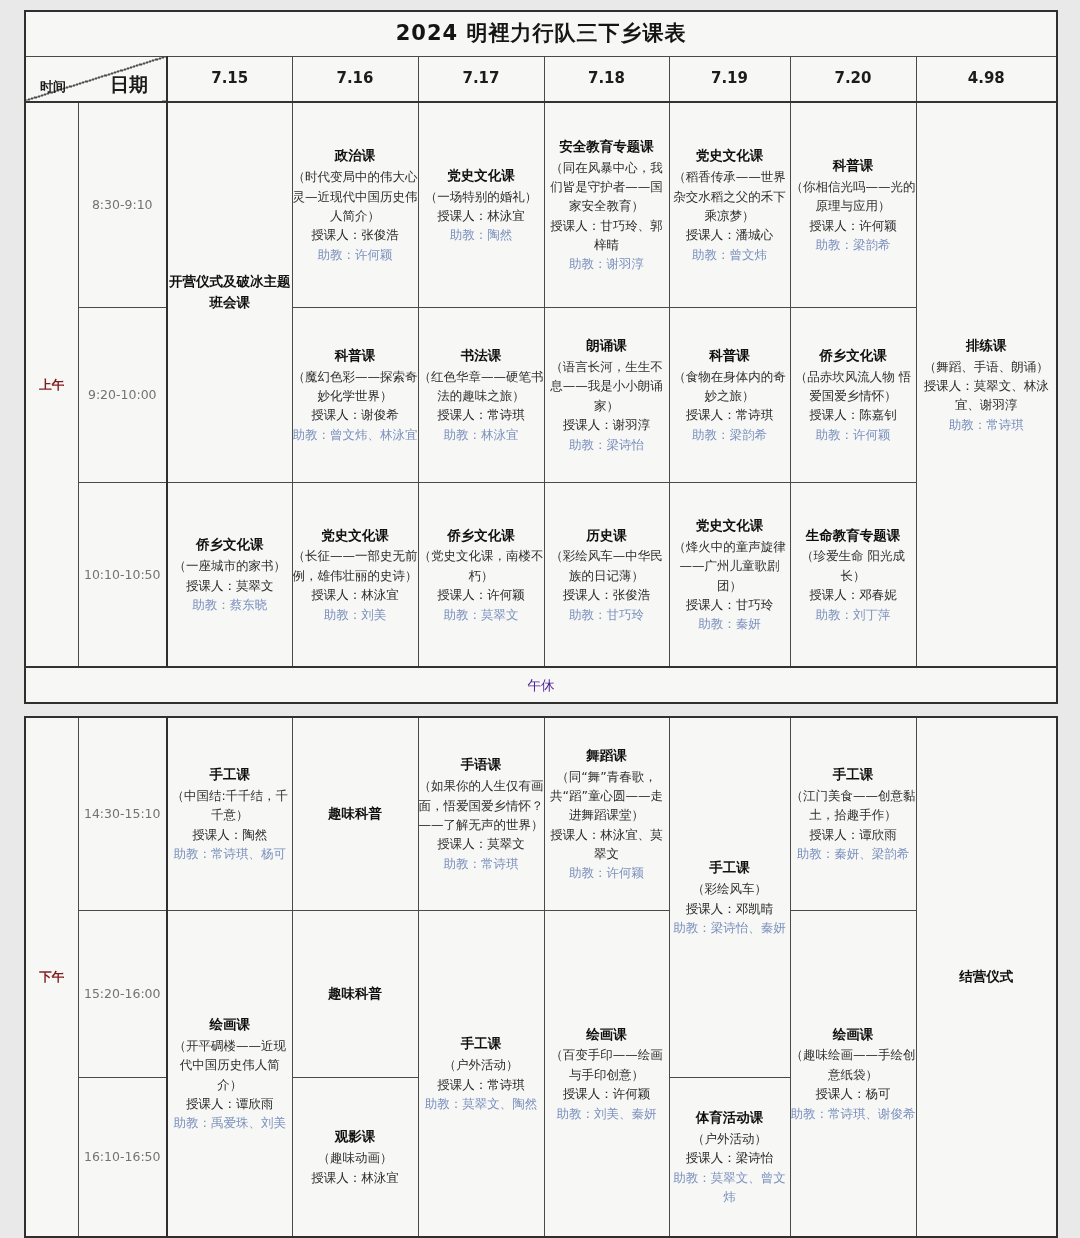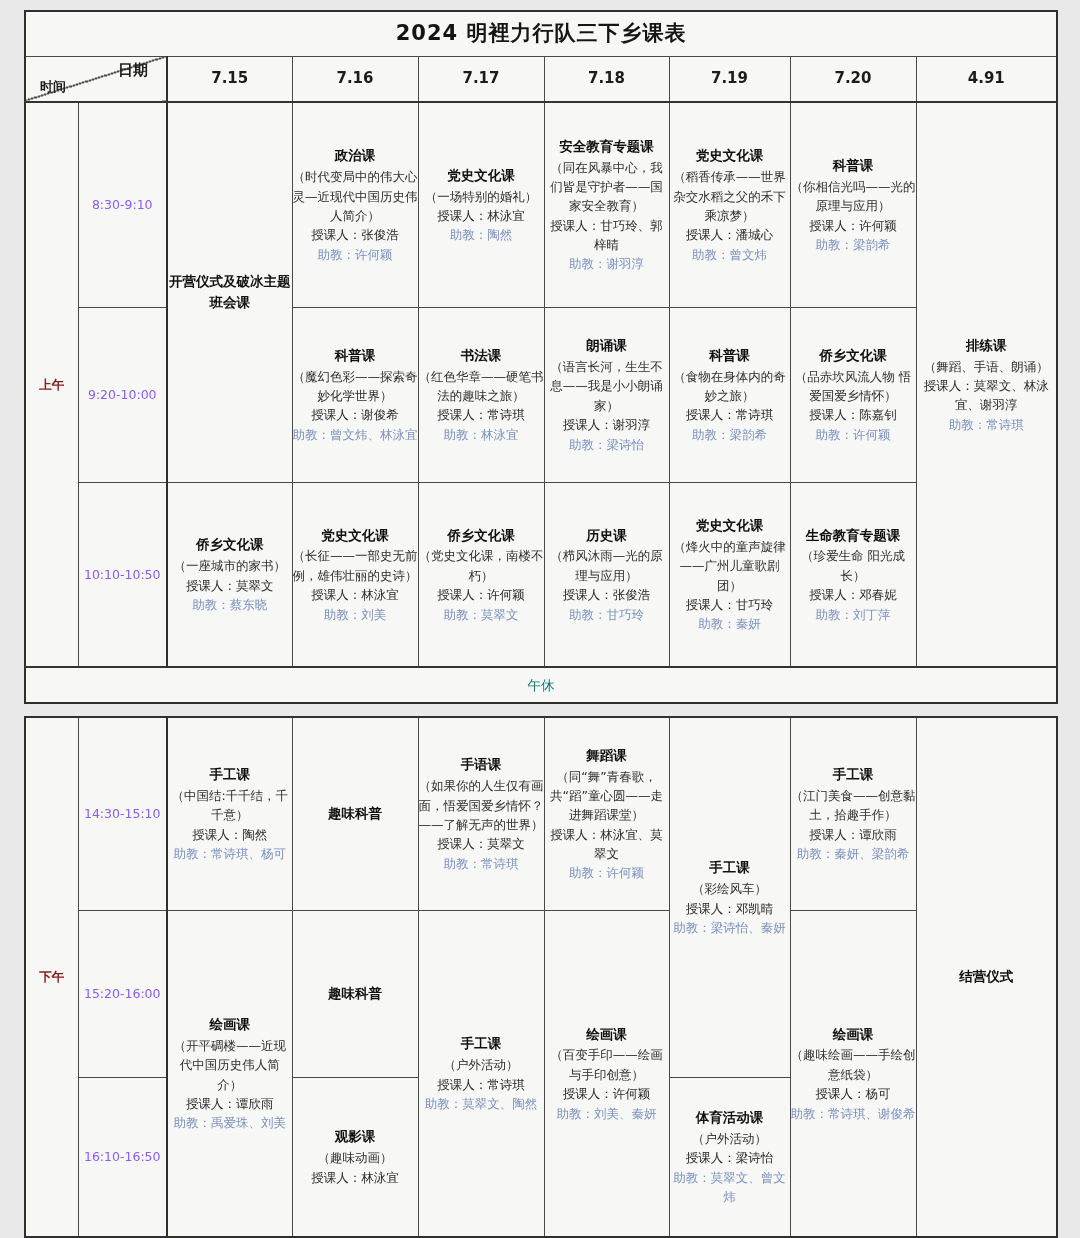--- a/index.html
+++ b/index.html
@@ -8,32 +8,32 @@
   .page{padding:10px 0 0 24px;}
   table.sched{border-collapse:collapse;table-layout:fixed;width:1032px;background:#f7f7f6;
               border:2px solid #2f2f2f;}
   table.sched td,table.sched th{border:1px solid #4a4a4a;vertical-align:middle;
               text-align:center;padding:2px 0;font-size:12.5px;line-height:1.55;
               word-break:break-all;overflow:hidden;}
   tr.r-title td{font-size:21px;font-weight:bold;color:#151515;letter-spacing:1px;
               border-bottom:1px solid #4a4a4a;}
   tr.r-head th{font-weight:bold;font-size:15px;color:#1c1c1c;border-bottom:2px solid #333;}
   .sec{font-size:15px;font-weight:600;color:#7f1d1d;}
-  .time{font-size:13px;color:#8b5cf6;}
+  .time{font-size:13px;color:#737373;}
   .b-heavy{border-left:2px solid #2f2f2f !important;margin-left:18px;}
-  tr.r-lunch td{border-top:2px solid #333;font-size:13.5px;color:#0f766e;}
+  tr.r-lunch td{border-top:2px solid #333;font-size:13.5px;color:#4c1d95;}
   .c-title{font-weight:bold;font-size:13.5px;color:#101010;margin-bottom:1px;}
   .c-topic{color:#2e2e2e;}
   .c-teacher{color:#2a2a2a;}
   .c-assistant{color:#7b91bd;}
   .diag{position:relative;padding:0;
         background:linear-gradient(to bottom right,
           rgba(0,0,0,0) calc(50% - 0.8px), #4a4a4a calc(50% - 0.8px),
           #4a4a4a calc(50% + 0.8px), rgba(0,0,0,0) calc(50% + 0.8px));}
-  .diag .lab-date{position:absolute;top:2px;right:18px;font-size:15px;font-weight:bold;}
+  .diag .lab-date{position:absolute;top:13px;right:18px;font-size:19px;font-weight:bold;}
   .diag .lab-time{position:absolute;bottom:4px;left:14px;font-size:13px;font-weight:bold;}
   .gap{height:12px;}
 </style>
 </head>
 <body>
 
 <div class="page">
 
   <table class="sched">
     <colgroup>
@@ -55,21 +55,21 @@
       <th colspan="2" class="diag">
         <span class="lab-date">日期</span>
         <span class="lab-time">时间</span>
       </th>
       <th class="b-heavy">7.15</th>
       <th>7.16</th>
       <th>7.17</th>
       <th>7.18</th>
       <th>7.19</th>
       <th>7.20</th>
-      <th>4.91</th>
+      <th>4.98</th>
     </tr>
     <tr style="height:205px">
       <td class="sec" rowspan="3">上午</td>
       <td class="time">8:30-9:10</td>
       <td class="b-heavy" rowspan="2">
             <div class="c-title">开营仪式及破冰主题班会课</div>
           </td>
       <td>
             <div class="c-title">政治课</div>
             <div class="c-topic">（时代变局中的伟大心灵—近现代中国历史伟人简介）</div>
@@ -155,21 +155,21 @@
             <div class="c-assistant">助教：刘美</div>
           </td>
       <td>
             <div class="c-title">侨乡文化课</div>
             <div class="c-topic">（党史文化课，南楼不朽）</div>
             <div class="c-teacher">授课人：许何颖</div>
             <div class="c-assistant">助教：莫翠文</div>
           </td>
       <td>
             <div class="c-title">历史课</div>
-            <div class="c-topic">（栉风沐雨—光的原理与应用）</div>
+            <div class="c-topic">（彩绘风车—中华民族的日记薄）</div>
             <div class="c-teacher">授课人：张俊浩</div>
             <div class="c-assistant">助教：甘巧玲</div>
           </td>
       <td>
             <div class="c-title">党史文化课</div>
             <div class="c-topic">（烽火中的童声旋律——广州儿童歌剧团）</div>
             <div class="c-teacher">授课人：甘巧玲</div>
             <div class="c-assistant">助教：秦妍</div>
           </td>
       <td>

